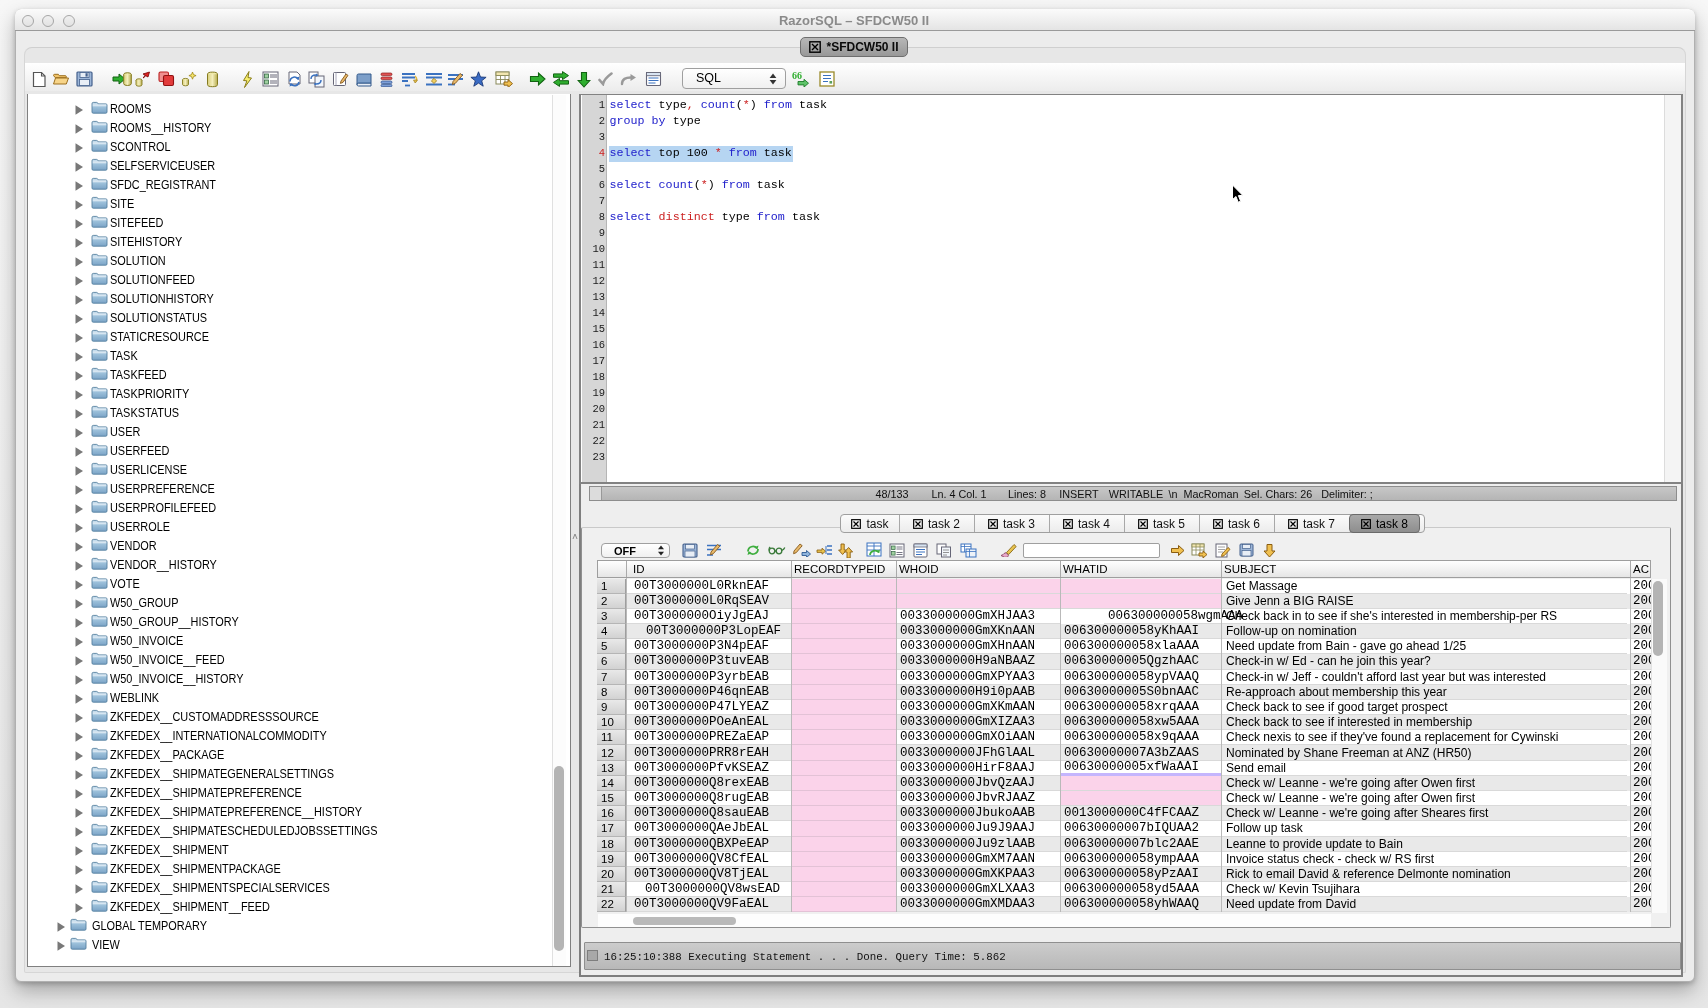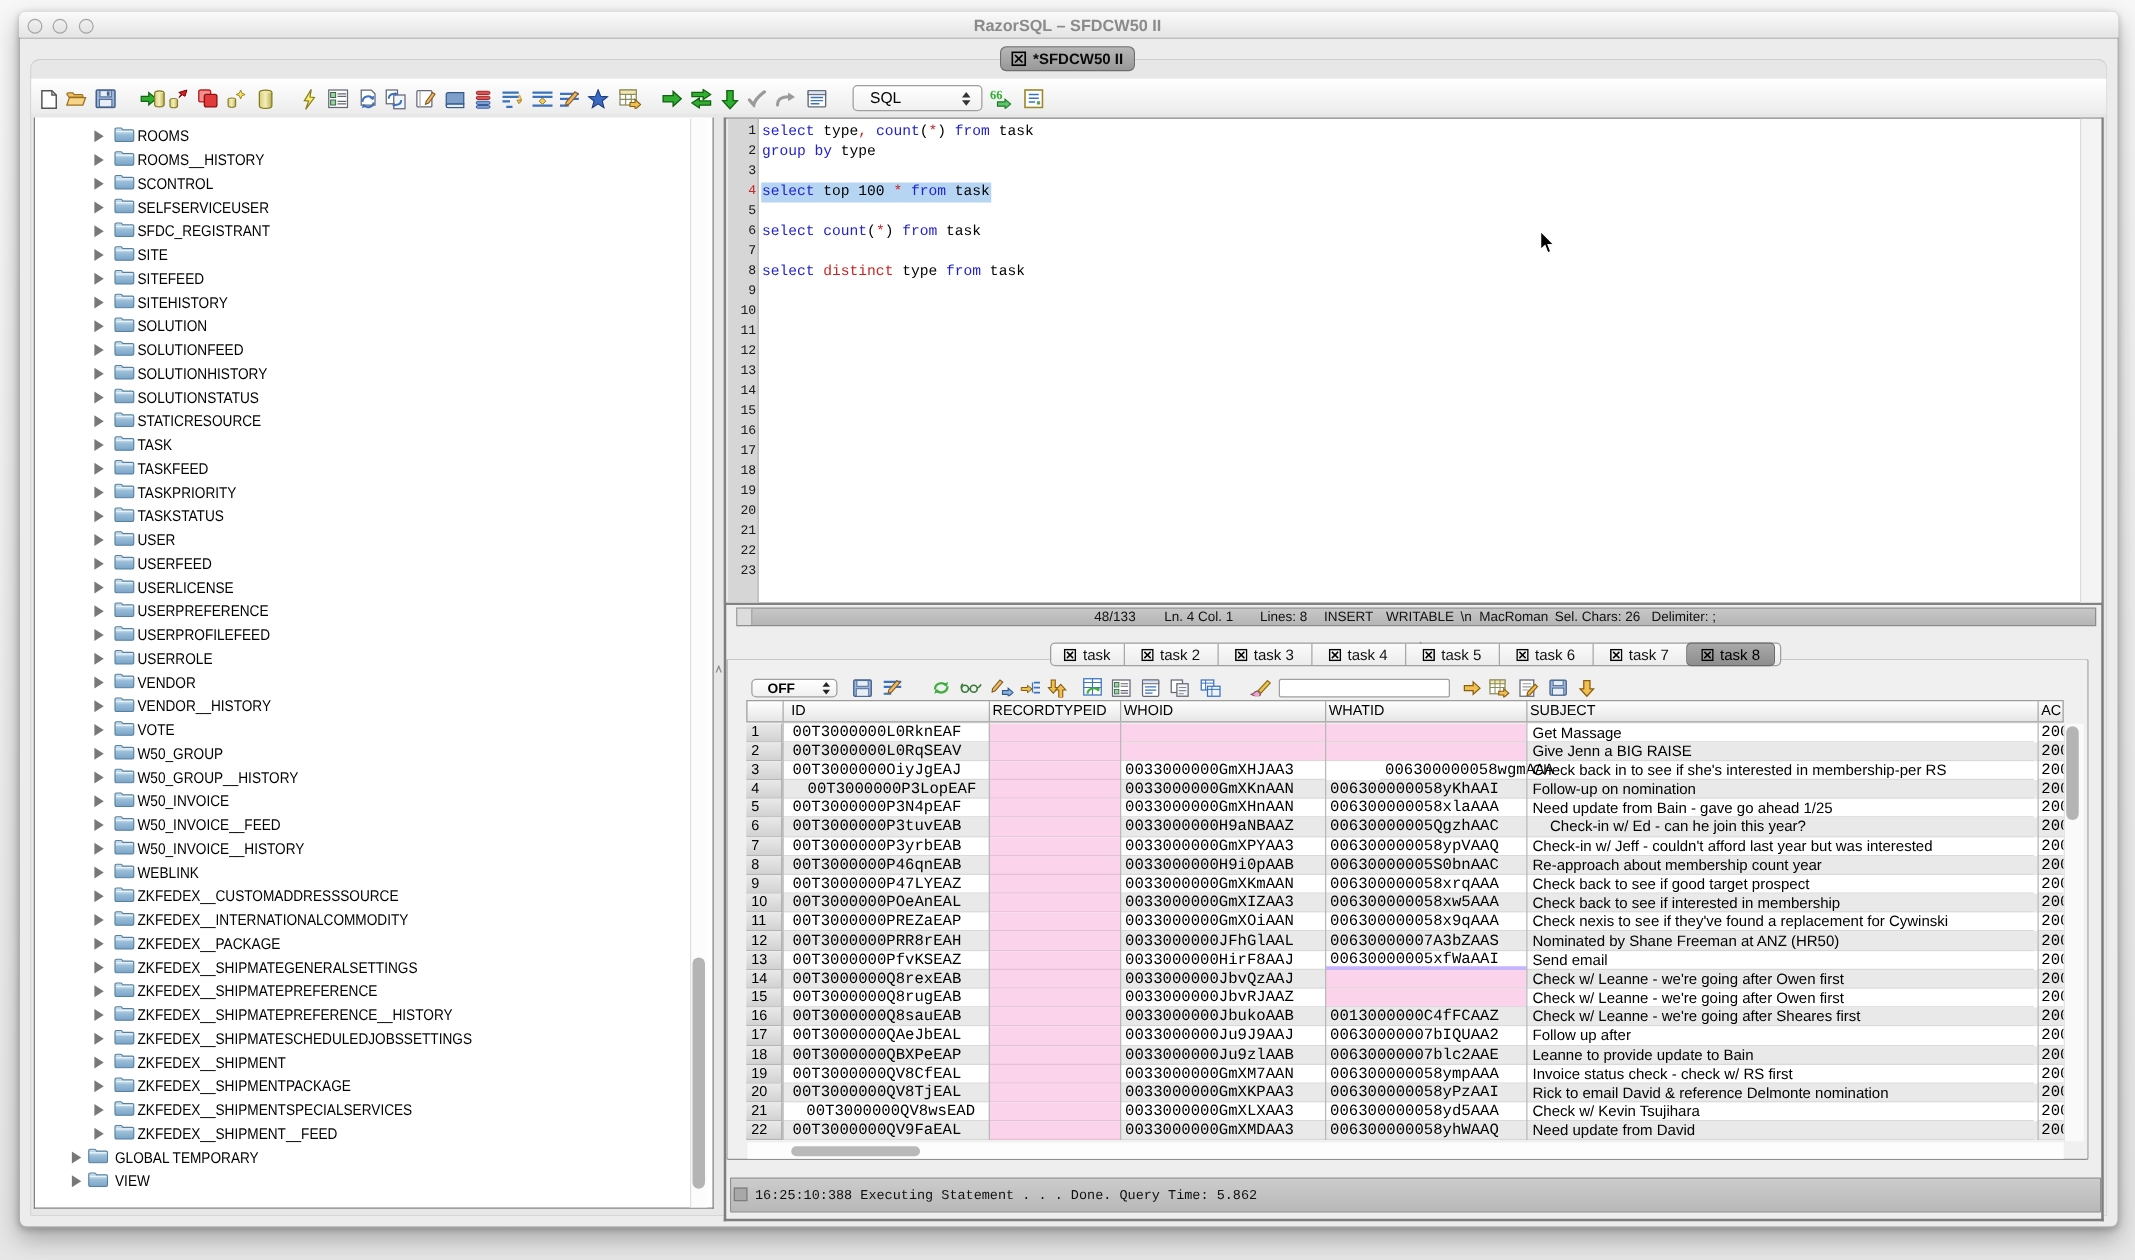--- a/index.html
+++ b/index.html
@@ -889,39 +889,39 @@
     <div class="gcell" style="left:463px;width:161px;padding-left:4px;border-bottom:1px solid #d9d9d9;">006300000058xlaAAA</div>
     <div class="gcell" style="left:624px;width:406px;padding-left:5px;border-bottom:1px solid #d9d9d9;font-family:'Liberation Sans',sans-serif;font-size:12px;">Need update from Bain - gave go ahead 1/25</div>
     <div class="gcell" style="left:1033px;width:21px;padding-left:3px;border-bottom:1px solid #d9d9d9;">2008</div>
   </div>
 <div class="grow" style="top:654.4px;background:#e9e9e9;">
     <div class="gcell rno" style="left:0;width:29px;padding-left:4px;">6</div>
     <div class="gcell" style="left:29px;width:165px;padding-left:8px;border-bottom:1px solid #d9d9d9;">00T3000000P3tuvEAB</div>
     <div class="gcell" style="left:194px;width:105px;background:#fbd3ea;border-bottom:1px solid #e3c2d6;"></div>
     <div class="gcell" style="left:299px;width:164px;padding-left:4px;border-bottom:1px solid #d9d9d9;">0033000000H9aNBAAZ</div>
     <div class="gcell" style="left:463px;width:161px;padding-left:4px;border-bottom:1px solid #d9d9d9;">00630000005QgzhAAC</div>
-    <div class="gcell" style="left:624px;width:406px;padding-left:19px;border-bottom:1px solid #d9d9d9;font-family:'Liberation Sans',sans-serif;font-size:12px;">Check-in w/ Ed - can he join this year?</div>
+    <div class="gcell" style="left:624px;width:406px;padding-left:5px;border-bottom:1px solid #d9d9d9;font-family:'Liberation Sans',sans-serif;font-size:12px;">Check-in w/ Ed - can he join this year?</div>
     <div class="gcell" style="left:1033px;width:21px;padding-left:3px;border-bottom:1px solid #d9d9d9;">2008</div>
   </div>
 <div class="grow" style="top:669.58px;background:#ffffff;">
     <div class="gcell rno" style="left:0;width:29px;padding-left:4px;">7</div>
     <div class="gcell" style="left:29px;width:165px;padding-left:8px;border-bottom:1px solid #d9d9d9;">00T3000000P3yrbEAB</div>
     <div class="gcell" style="left:194px;width:105px;background:#fbd3ea;border-bottom:1px solid #e3c2d6;"></div>
     <div class="gcell" style="left:299px;width:164px;padding-left:4px;border-bottom:1px solid #d9d9d9;">0033000000GmXPYAA3</div>
     <div class="gcell" style="left:463px;width:161px;padding-left:4px;border-bottom:1px solid #d9d9d9;">006300000058ypVAAQ</div>
     <div class="gcell" style="left:624px;width:406px;padding-left:5px;border-bottom:1px solid #d9d9d9;font-family:'Liberation Sans',sans-serif;font-size:12px;">Check-in w/ Jeff - couldn't afford last year but was interested</div>
     <div class="gcell" style="left:1033px;width:21px;padding-left:3px;border-bottom:1px solid #d9d9d9;">2008</div>
   </div>
 <div class="grow" style="top:684.76px;background:#e9e9e9;">
     <div class="gcell rno" style="left:0;width:29px;padding-left:4px;">8</div>
     <div class="gcell" style="left:29px;width:165px;padding-left:8px;border-bottom:1px solid #d9d9d9;">00T3000000P46qnEAB</div>
     <div class="gcell" style="left:194px;width:105px;background:#fbd3ea;border-bottom:1px solid #e3c2d6;"></div>
     <div class="gcell" style="left:299px;width:164px;padding-left:4px;border-bottom:1px solid #d9d9d9;">0033000000H9i0pAAB</div>
     <div class="gcell" style="left:463px;width:161px;padding-left:4px;border-bottom:1px solid #d9d9d9;">00630000005S0bnAAC</div>
-    <div class="gcell" style="left:624px;width:406px;padding-left:5px;border-bottom:1px solid #d9d9d9;font-family:'Liberation Sans',sans-serif;font-size:12px;">Re-approach about membership count year</div>
+    <div class="gcell" style="left:624px;width:406px;padding-left:5px;border-bottom:1px solid #d9d9d9;font-family:'Liberation Sans',sans-serif;font-size:12px;">Re-approach about membership this year</div>
     <div class="gcell" style="left:1033px;width:21px;padding-left:3px;border-bottom:1px solid #d9d9d9;">2008</div>
   </div>
 <div class="grow" style="top:699.94px;background:#ffffff;">
     <div class="gcell rno" style="left:0;width:29px;padding-left:4px;">9</div>
     <div class="gcell" style="left:29px;width:165px;padding-left:8px;border-bottom:1px solid #d9d9d9;">00T3000000P47LYEAZ</div>
     <div class="gcell" style="left:194px;width:105px;background:#fbd3ea;border-bottom:1px solid #e3c2d6;"></div>
     <div class="gcell" style="left:299px;width:164px;padding-left:4px;border-bottom:1px solid #d9d9d9;">0033000000GmXKmAAN</div>
     <div class="gcell" style="left:463px;width:161px;padding-left:4px;border-bottom:1px solid #d9d9d9;">006300000058xrqAAA</div>
     <div class="gcell" style="left:624px;width:406px;padding-left:5px;border-bottom:1px solid #d9d9d9;font-family:'Liberation Sans',sans-serif;font-size:12px;">Check back to see if good target prospect</div>
     <div class="gcell" style="left:1033px;width:21px;padding-left:3px;border-bottom:1px solid #d9d9d9;">2008</div>
@@ -988,21 +988,21 @@
     <div class="gcell" style="left:463px;width:161px;padding-left:4px;border-bottom:1px solid #d9d9d9;">0013000000C4fFCAAZ</div>
     <div class="gcell" style="left:624px;width:406px;padding-left:5px;border-bottom:1px solid #d9d9d9;font-family:'Liberation Sans',sans-serif;font-size:12px;">Check w/ Leanne - we're going after Sheares first</div>
     <div class="gcell" style="left:1033px;width:21px;padding-left:3px;border-bottom:1px solid #d9d9d9;">2008</div>
   </div>
 <div class="grow" style="top:821.38px;background:#ffffff;">
     <div class="gcell rno" style="left:0;width:29px;padding-left:4px;">17</div>
     <div class="gcell" style="left:29px;width:165px;padding-left:8px;border-bottom:1px solid #d9d9d9;">00T3000000QAeJbEAL</div>
     <div class="gcell" style="left:194px;width:105px;background:#fbd3ea;border-bottom:1px solid #e3c2d6;"></div>
     <div class="gcell" style="left:299px;width:164px;padding-left:4px;border-bottom:1px solid #d9d9d9;">0033000000Ju9J9AAJ</div>
     <div class="gcell" style="left:463px;width:161px;padding-left:4px;border-bottom:1px solid #d9d9d9;">00630000007bIQUAA2</div>
-    <div class="gcell" style="left:624px;width:406px;padding-left:5px;border-bottom:1px solid #d9d9d9;font-family:'Liberation Sans',sans-serif;font-size:12px;">Follow up after</div>
+    <div class="gcell" style="left:624px;width:406px;padding-left:5px;border-bottom:1px solid #d9d9d9;font-family:'Liberation Sans',sans-serif;font-size:12px;">Follow up task</div>
     <div class="gcell" style="left:1033px;width:21px;padding-left:3px;border-bottom:1px solid #d9d9d9;">2008</div>
   </div>
 <div class="grow" style="top:836.56px;background:#e9e9e9;">
     <div class="gcell rno" style="left:0;width:29px;padding-left:4px;">18</div>
     <div class="gcell" style="left:29px;width:165px;padding-left:8px;border-bottom:1px solid #d9d9d9;">00T3000000QBXPeEAP</div>
     <div class="gcell" style="left:194px;width:105px;background:#fbd3ea;border-bottom:1px solid #e3c2d6;"></div>
     <div class="gcell" style="left:299px;width:164px;padding-left:4px;border-bottom:1px solid #d9d9d9;">0033000000Ju9zlAAB</div>
     <div class="gcell" style="left:463px;width:161px;padding-left:4px;border-bottom:1px solid #d9d9d9;">00630000007blc2AAE</div>
     <div class="gcell" style="left:624px;width:406px;padding-left:5px;border-bottom:1px solid #d9d9d9;font-family:'Liberation Sans',sans-serif;font-size:12px;">Leanne to provide update to Bain</div>
     <div class="gcell" style="left:1033px;width:21px;padding-left:3px;border-bottom:1px solid #d9d9d9;">2008</div>

